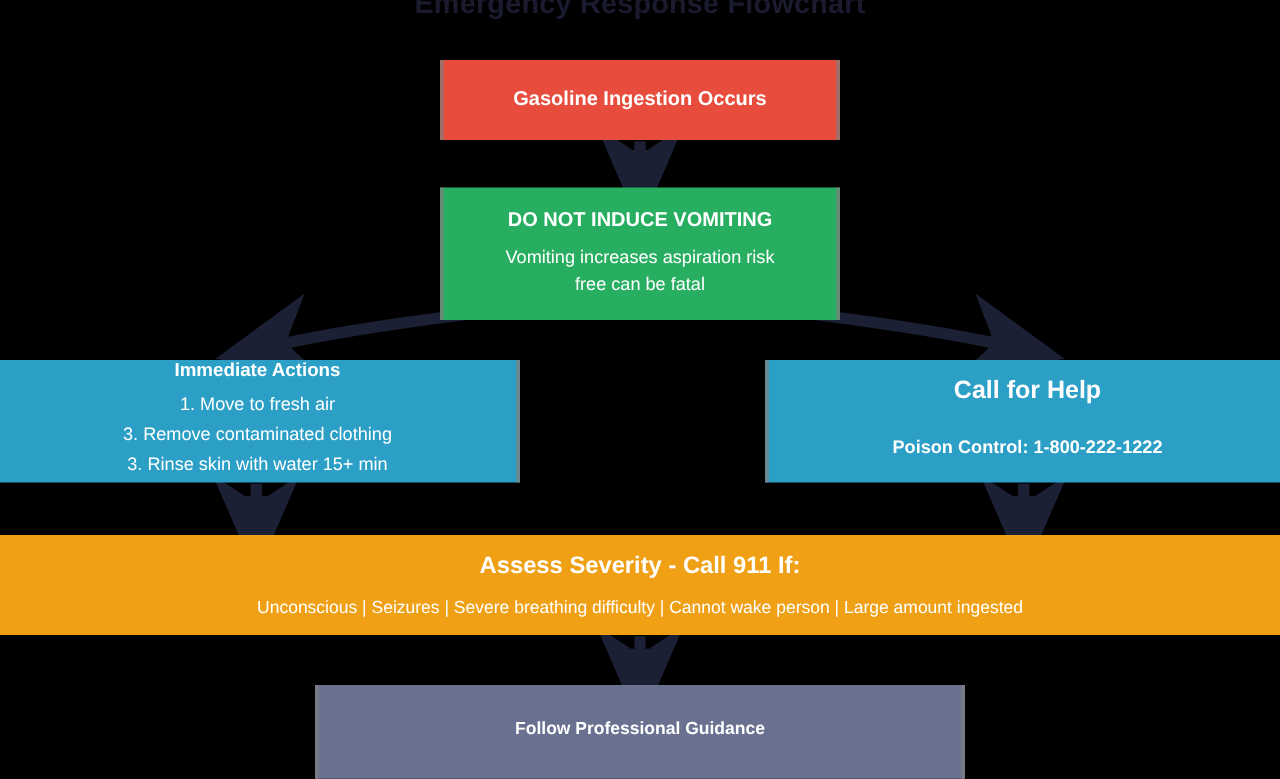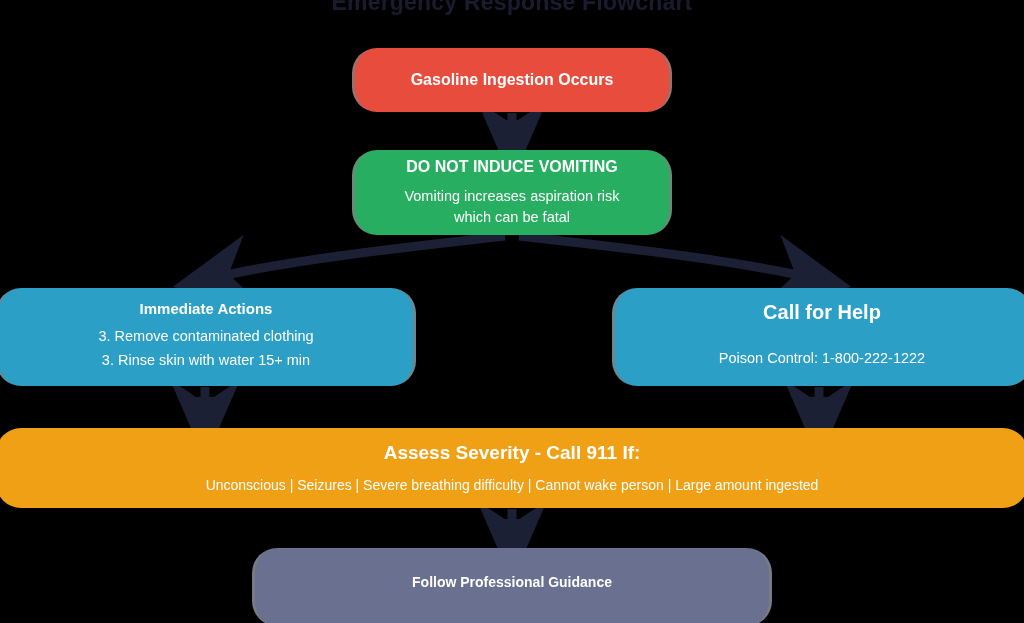--- a/index.html
+++ b/index.html
@@ -43,60 +43,59 @@
     box-sizing: border-box;
     display: flex;
     flex-direction: column;
     align-items: center;
     justify-content: center;
     text-align: center;
     color: #ffffff;
     border-left: 3px solid rgba(128,128,128,.72);
     border-right: 3px solid rgba(128,128,128,.72);
     z-index: 3;
-    border-radius: 25px;
   }
   .node .title {
     font-weight: bold;
     line-height: 1.25;
   }
   .node .sub {
     line-height: 1.45;
     font-weight: normal;
   }
   .node .sub .ln { display: block; text-align: center; }
 
   
   #node-ingestion {
     left: 352px; top: 48px; width: 320px; height: 64px;
     background: #e74c3c;
   }
   #node-ingestion .title { font-size: 16px; }
 
   #node-no-vomiting {
-    left: 352px; top: 150px; width: 320px; height: 85px;
+    left: 352px; top: 150px; width: 320px; height: 106px;
     background: #27ae60;
   }
   #node-no-vomiting .title { font-size: 16px; margin-bottom: 9px; }
   #node-no-vomiting .sub { font-size: 14.5px; }
 
   #node-immediate-actions {
     left: -4px; top: 288px; width: 420px; height: 98px;
     background: #2b9fc6;
   }
   #node-immediate-actions .title { font-size: 15px; margin-bottom: 8px; }
   #node-immediate-actions .sub { font-size: 14.5px; }
   #node-immediate-actions .sub .ln { margin-bottom: 3px; }
 
   #node-call-help {
     left: 612px; top: 288px; width: 420px; height: 98px;
     background: #2b9fc6;
   }
   #node-call-help .title { font-size: 20px; margin-bottom: 23px; }
-  #node-call-help .sub { font-size: 14.5px; }
+  #node-call-help .sub { font-size: 14.5px; font-weight: bold; }
   #node-call-help .sub .ln { margin-bottom: 4px; }
 
   #node-assess-severity {
     left: -4px; top: 428px; width: 1032px; height: 80px;
     background: #f0a015;
     border-left: none; border-right: none;
   }
   #node-assess-severity .title { font-size: 19px; margin-bottom: 10px; }
   #node-assess-severity .sub { font-size: 14px; }
 
@@ -162,27 +161,28 @@
   </svg>
 
   <div class="node" id="node-ingestion">
     <div class="title">Gasoline Ingestion Occurs</div>
   </div>
 
   <div class="node" id="node-no-vomiting">
     <div class="title">DO NOT INDUCE VOMITING</div>
     <div class="sub">
       <span class="ln">Vomiting increases aspiration risk</span>
-      <span class="ln">which can be fatal</span>
+      <span class="ln">free can be fatal</span>
     </div>
   </div>
 
   <div class="node" id="node-immediate-actions">
     <div class="title">Immediate Actions</div>
     <div class="sub">
+      <span class="ln">1. Move to fresh air</span>
       <span class="ln">3. Remove contaminated clothing</span>
       <span class="ln">3. Rinse skin with water 15+ min</span>
     </div>
   </div>
 
   <div class="node" id="node-call-help">
     <div class="title">Call for Help</div>
     <div class="sub">
       <span class="ln">Poison Control: 1-800-222-1222</span>
     </div>

